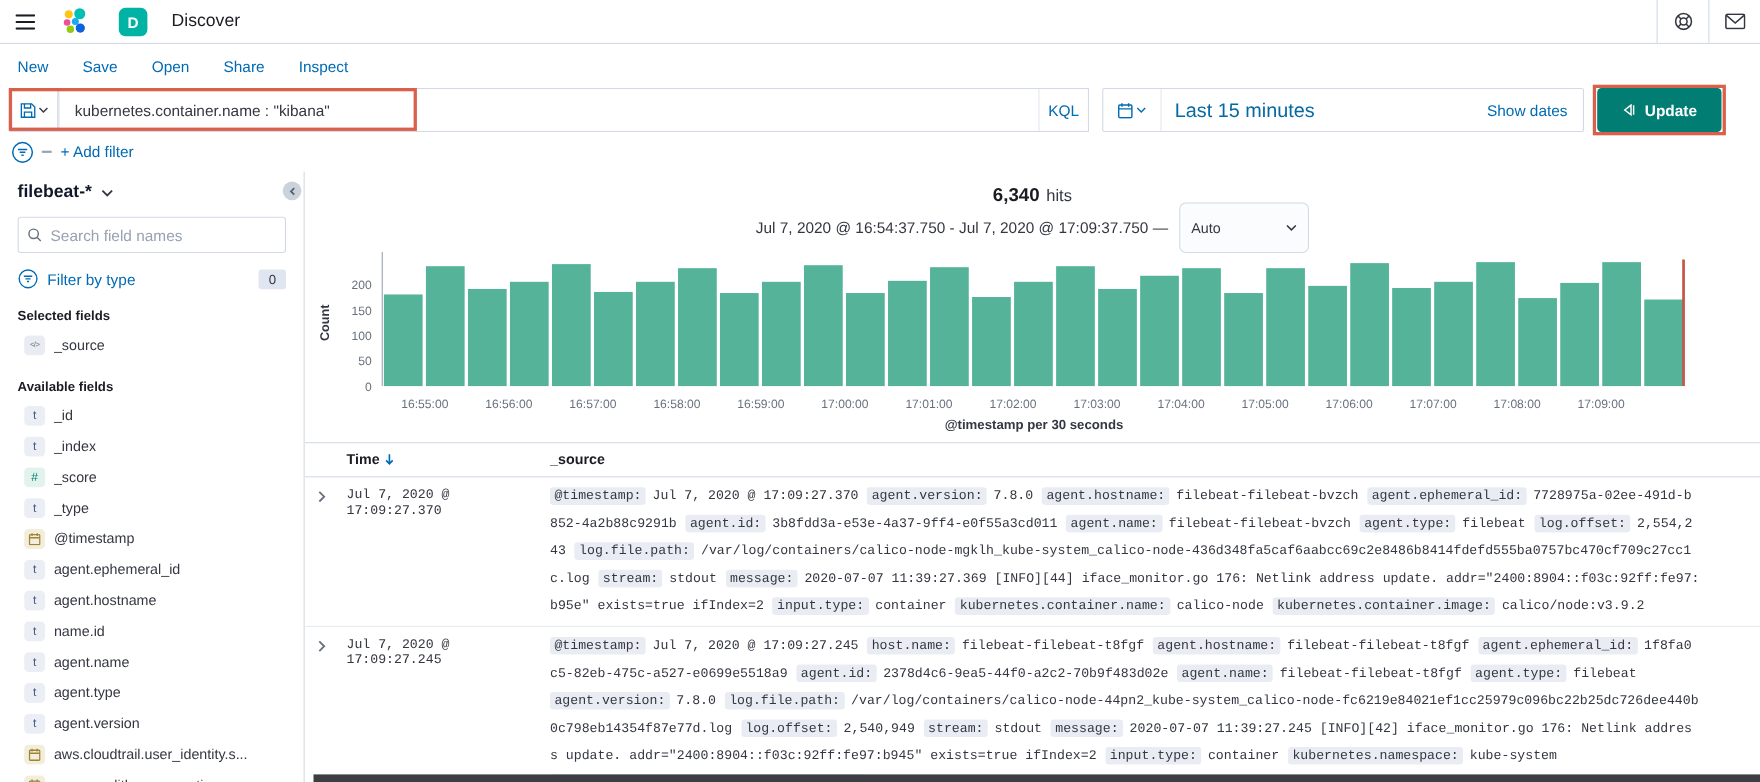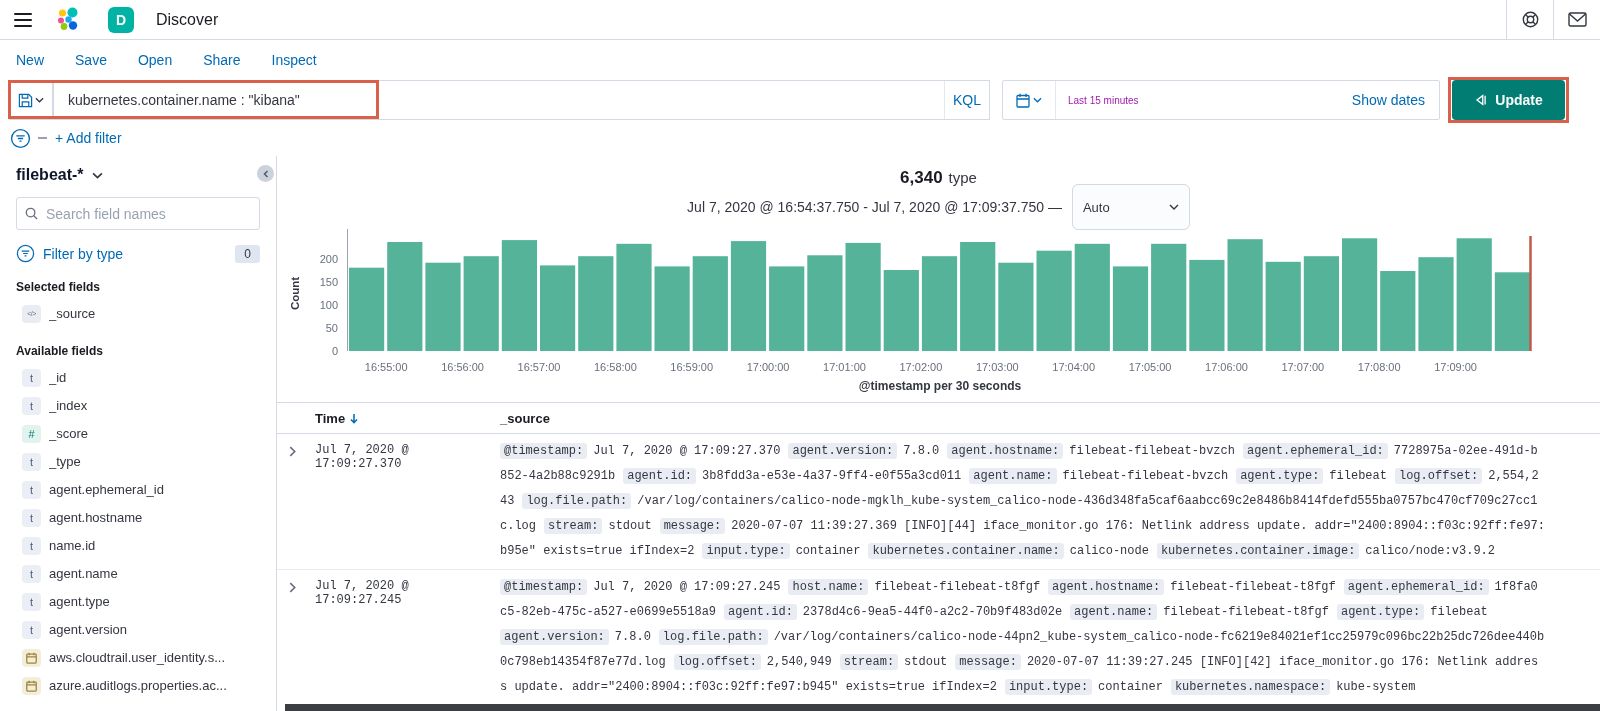--- a/index.html
+++ b/index.html
@@ -33,21 +33,21 @@
                background:#fff;box-sizing:border-box;display:flex;align-items:center}
   .query-text{font-size:14px;color:#343741;padding-left:14px;flex:1;white-space:nowrap;overflow:hidden}
   .kql-btn{width:44px;height:100%;display:flex;align-items:center;justify-content:center;
            border-left:1px solid #E3E8F0;color:#006BB4;font-size:14px;cursor:pointer}
   .query-annotation{position:absolute;left:8px;top:0px;width:371px;height:39px;border:3px solid #D9604A;
                     box-sizing:border-box;pointer-events:none;z-index:6}
   .datepicker{position:absolute;left:1002px;top:0;width:438px;height:40px;border:1px solid #D3DAE6;
               border-radius:2px;background:#fff;box-sizing:border-box;display:flex;align-items:center}
   .cal-btn{width:52px;height:100%;display:flex;align-items:center;justify-content:center;gap:3px;
            border-right:1px solid #E3E8F0;cursor:pointer}
-  .range-text{font-size:10px;color:#a21caf;padding-left:12px;flex:1}
+  .range-text{font-size:18px;color:#0369a1;padding-left:12px;flex:1}
   .show-dates{font-size:14px;color:#006BB4;padding-right:14px;cursor:pointer;text-decoration:none}
   .update-btn{position:absolute;left:1452px;top:0;width:113px;height:40px;background:#017D73;border:none;
               border-radius:4px;color:#fff;font-size:14px;font-weight:600;display:flex;align-items:center;
               justify-content:center;gap:7px;cursor:pointer;font-family:"Liberation Sans",sans-serif}
   .update-annotation{position:absolute;left:1448px;top:-3px;width:121px;height:46px;border:3px solid #D9604A;
                      box-sizing:border-box;pointer-events:none;z-index:6}
 
   
   .filterbar{position:absolute;left:0;top:120px;width:1600px;height:36px;display:flex;align-items:center;
              padding-left:10px;box-sizing:border-box}
@@ -261,20 +261,29 @@
         </div>
         <div class="field-row">
           <span class="token tok-number">#</span>
           <span class="fname">_score</span>
         </div>
         <div class="field-row">
           <span class="token tok-string">t</span>
           <span class="fname">_type</span>
         </div>
         <div class="field-row">
+          <span class="token tok-date">
+            <svg width="11" height="12" viewBox="0 0 14 15" fill="none" stroke="currentColor" stroke-width="1.6">
+              <rect x="1" y="2.5" width="12" height="11.5" rx="1"></rect>
+              <path d="M1 6h12M4 .8v3.2M10 .8v3.2"></path>
+            </svg>
+          </span>
+          <span class="fname">@timestamp</span>
+        </div>
+        <div class="field-row">
           <span class="token tok-string">t</span>
           <span class="fname">agent.ephemeral_id</span>
         </div>
         <div class="field-row">
           <span class="token tok-string">t</span>
           <span class="fname">agent.hostname</span>
         </div>
         <div class="field-row">
           <span class="token tok-string">t</span>
           <span class="fname">name.id</span>
@@ -307,21 +316,21 @@
               <path d="M1 6h12M4 .8v3.2M10 .8v3.2"></path>
             </svg>
           </span>
           <span class="fname">azure.auditlogs.properties.ac...</span>
         </div>
       </div>
   </aside>
 
   <div class="content">
     <div class="hits-line">
-      <span class="hits-count">6,340</span><span class="hits-suffix">type</span>
+      <span class="hits-count">6,340</span><span class="hits-suffix">hits</span>
     </div>
     <div class="subtitle-row">
       <span class="subtitle-text">Jul 7, 2020 @ 16:54:37.750 - Jul 7, 2020 @ 17:09:37.750 —</span>
       <div class="interval-select">
         <span>Auto</span>
         <svg width="10" height="6" viewBox="0 0 10 6" fill="none" stroke="#343741" stroke-width="1.4">
             <path d="M1 1l4 4 4-4"></path>
           </svg>
       </div>
     </div>

